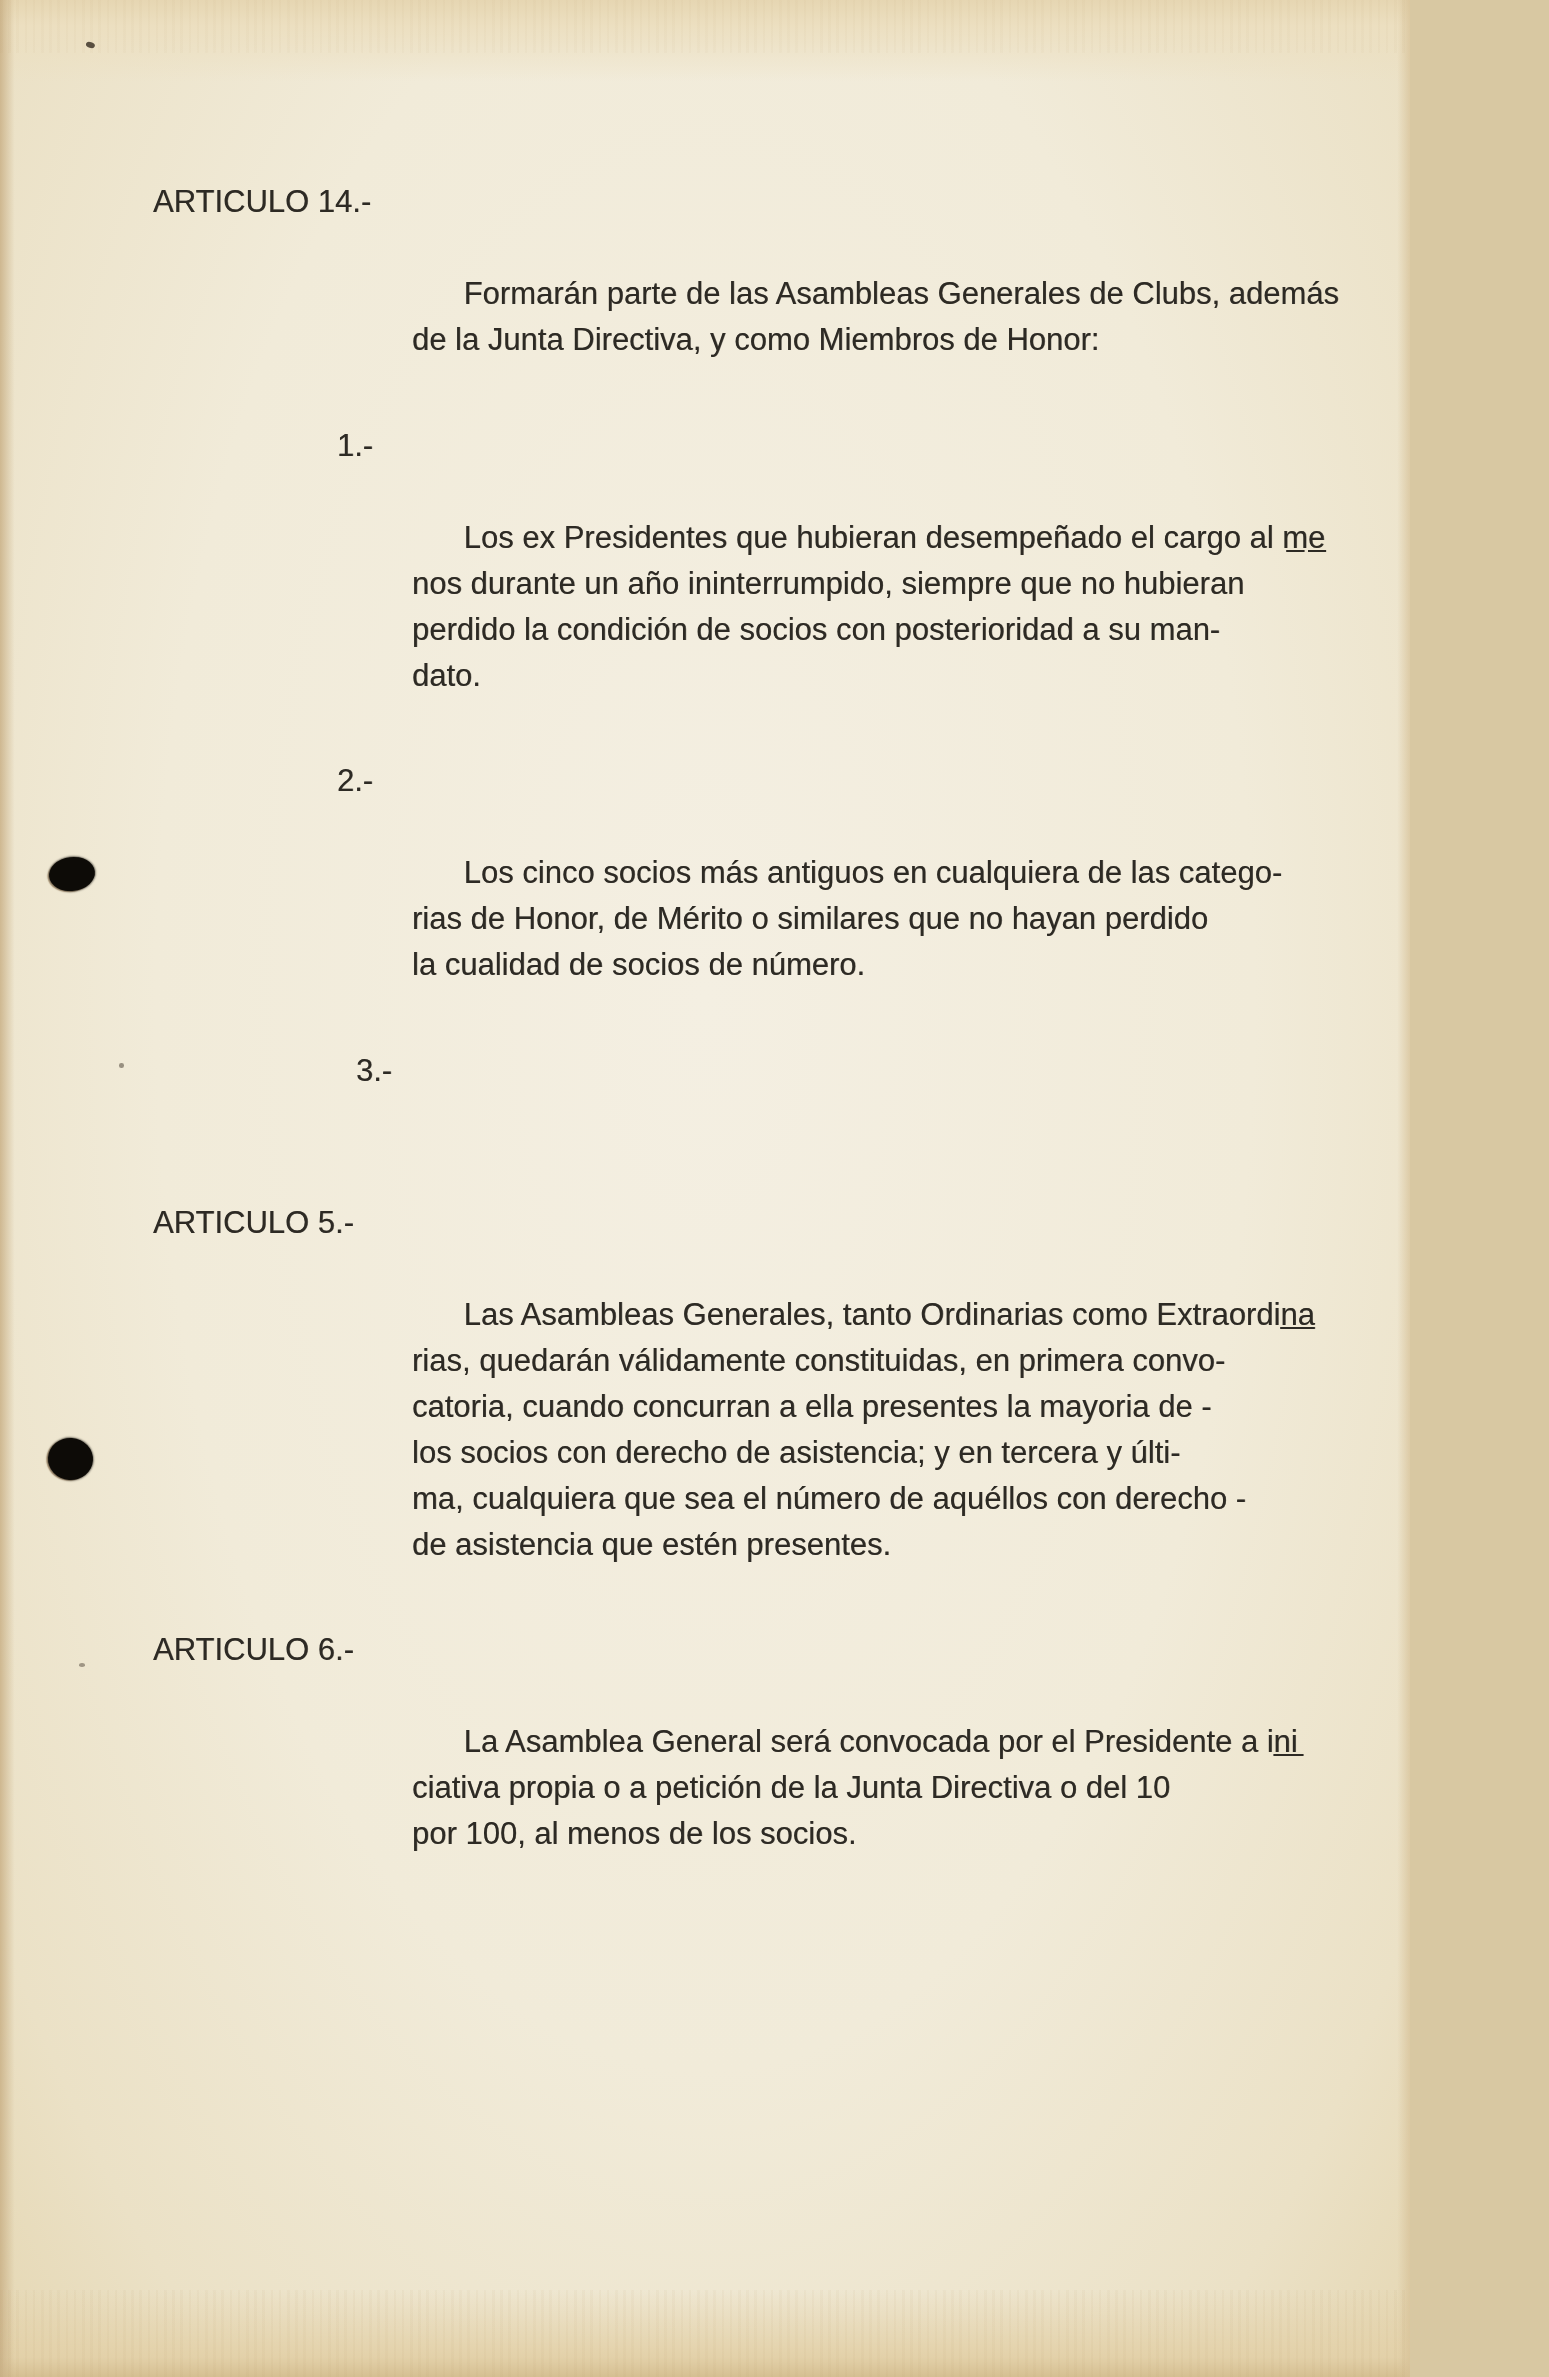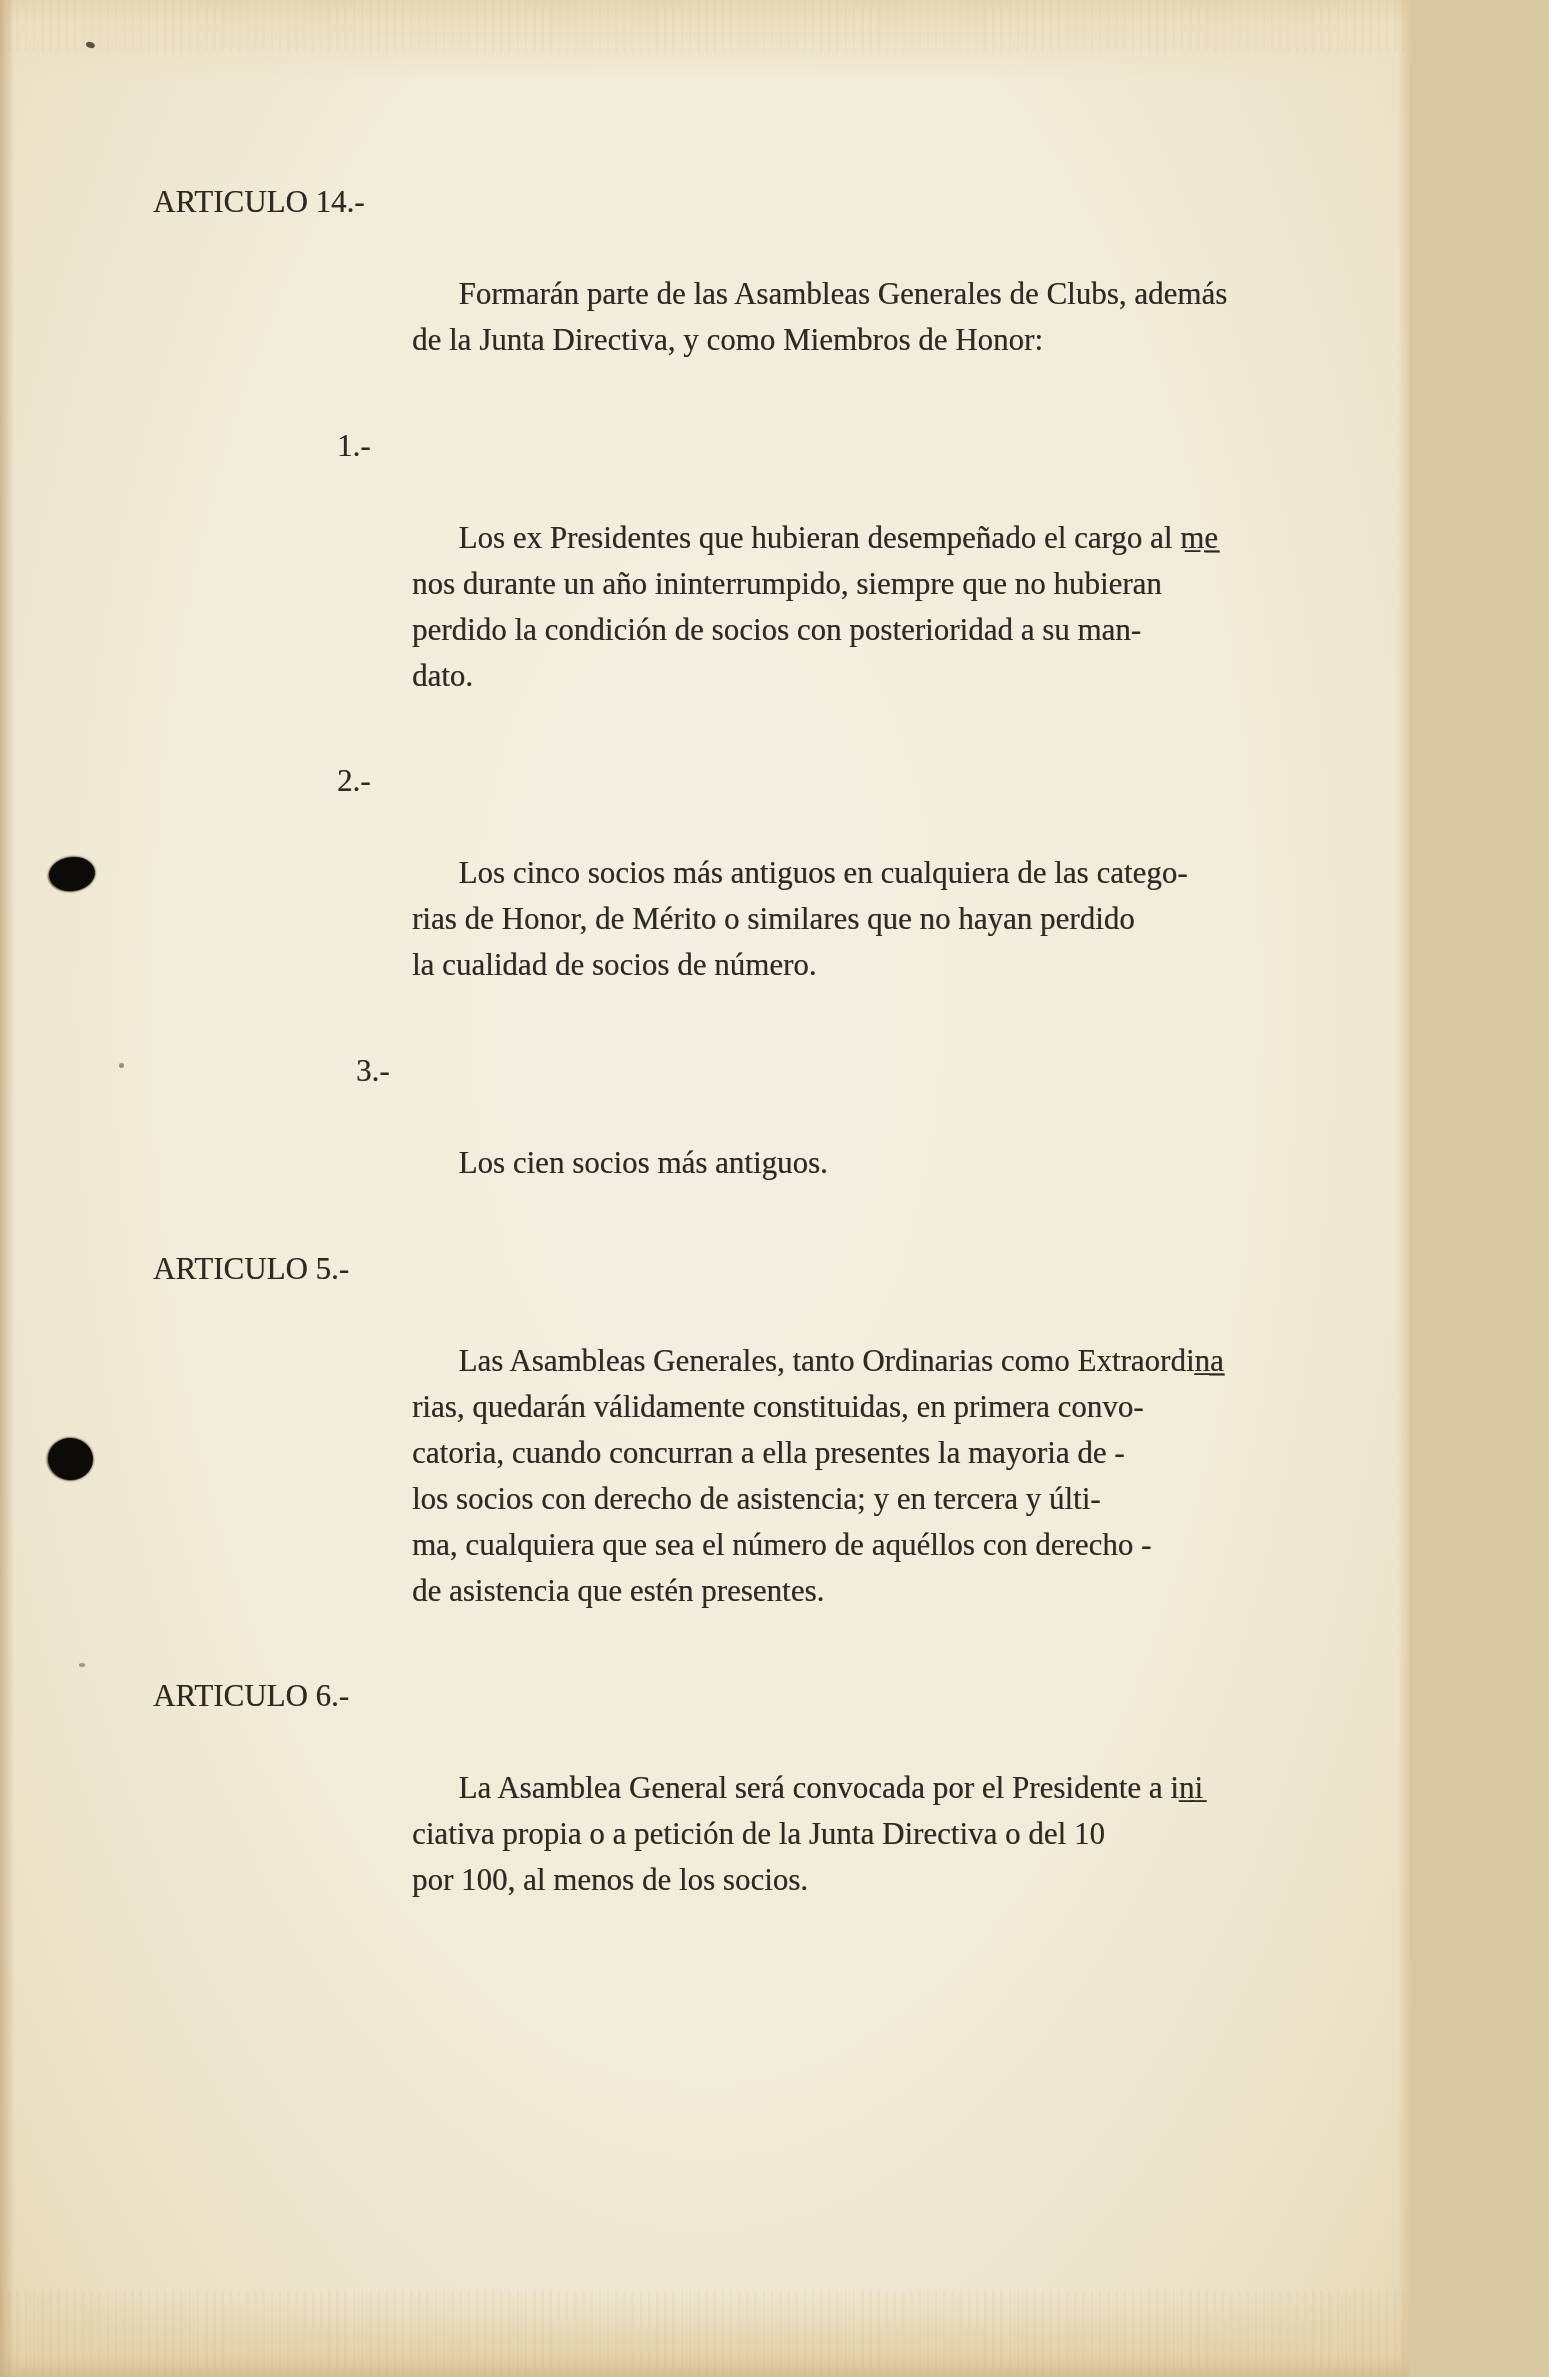--- a/index.html
+++ b/index.html
@@ -1,20 +1,20 @@
 <!DOCTYPE html>
 <html style="font-size:14.6px"><head>
 <meta charset="utf-8">
 <style>
   html,body { margin:0; padding:0; background:#d8c8a2; }
   .page {
     position:relative;
     width:1410px; height:2377px;
     overflow:hidden;
-    font-family:Liberation Serif, serif;
+    font-family:Liberation Sans, sans-serif;
     font-size:31px;
     line-height:46px;
     color:#2d2a24;
     text-shadow:0.4px 0.4px 0.5px rgba(45,42,36,0.55);
     background:
       linear-gradient(90deg, rgba(201,176,134,0.85) 0px, rgba(201,176,134,0) 14.6px),
       linear-gradient(270deg, rgba(214,192,150,0.7) 0px, rgba(214,192,150,0) 12.8px),
       linear-gradient(180deg, #e6d6b2 0px, #ecdfc0 25.5px, rgba(240,233,214,0) 82px),
       linear-gradient(0deg, #d5bf92 0px, #e3d1a9 20px, rgba(236,227,202,0) 87px),
       radial-gradient(ellipse at 50% 42%, #f4efe2 0%, #f1ebd9 55%, #ebe1c6 85%, #e5d7b3 100%);
@@ -88,21 +88,20 @@
 
     <div class="para item">
       <span class="plabel">2.-</span>
       <span class="ptext">Los cinco socios más antiguos en cualquiera de las catego-
 rias de Honor, de Mérito o similares que no hayan perdido
 la cualidad de socios de número.</span>
     </div>
 
     <div class="para item3">
       <span class="plabel">3.-</span>
-      <span class="ptext">Los cien socios más antiguos.</span>
     </div>
 
     <div class="para art">
       <span class="plabel">ARTICULO 5.-</span>
       <span class="ptext">Las Asambleas Generales, tanto Ordinarias como Extraordin̲a̲
 rias, quedarán válidamente constituidas, en primera convo-
 catoria, cuando concurran a ella presentes la mayoria de -
 los socios con derecho de asistencia; y en tercera y últi-
 ma, cualquiera que sea el número de aquéllos con derecho -
 de asistencia que estén presentes.</span>

